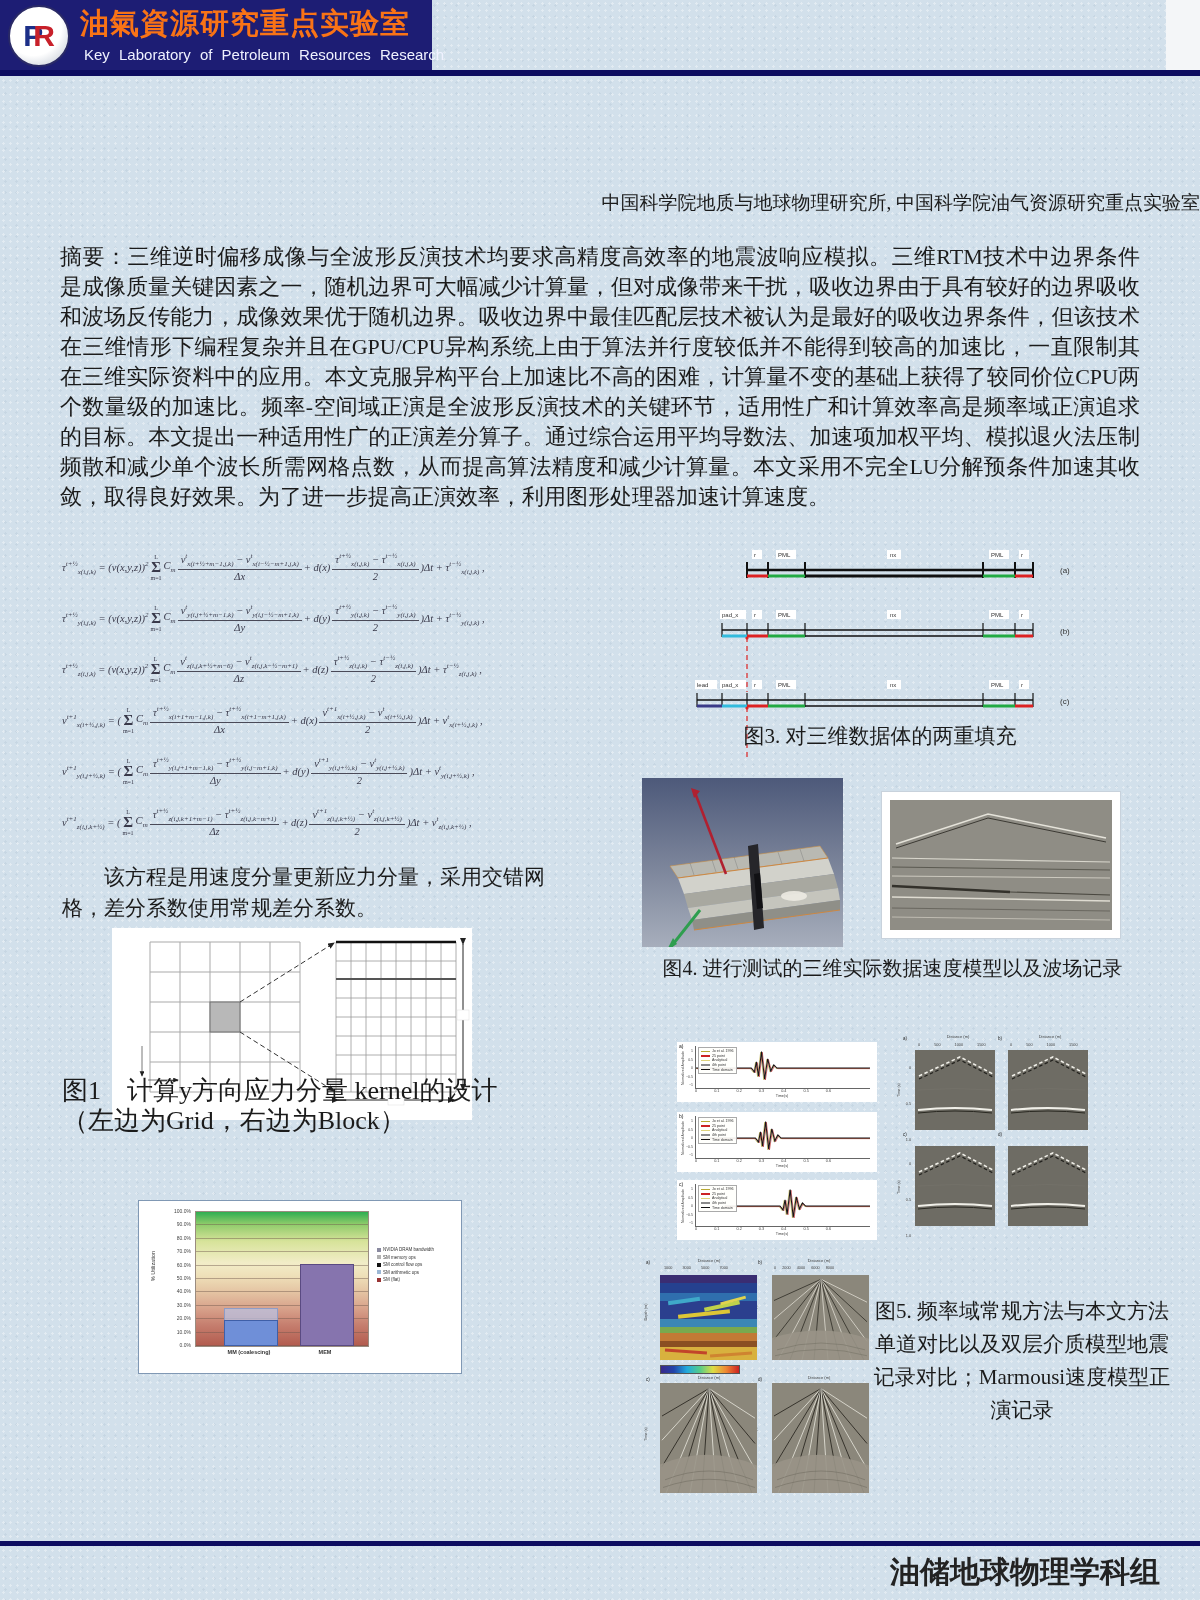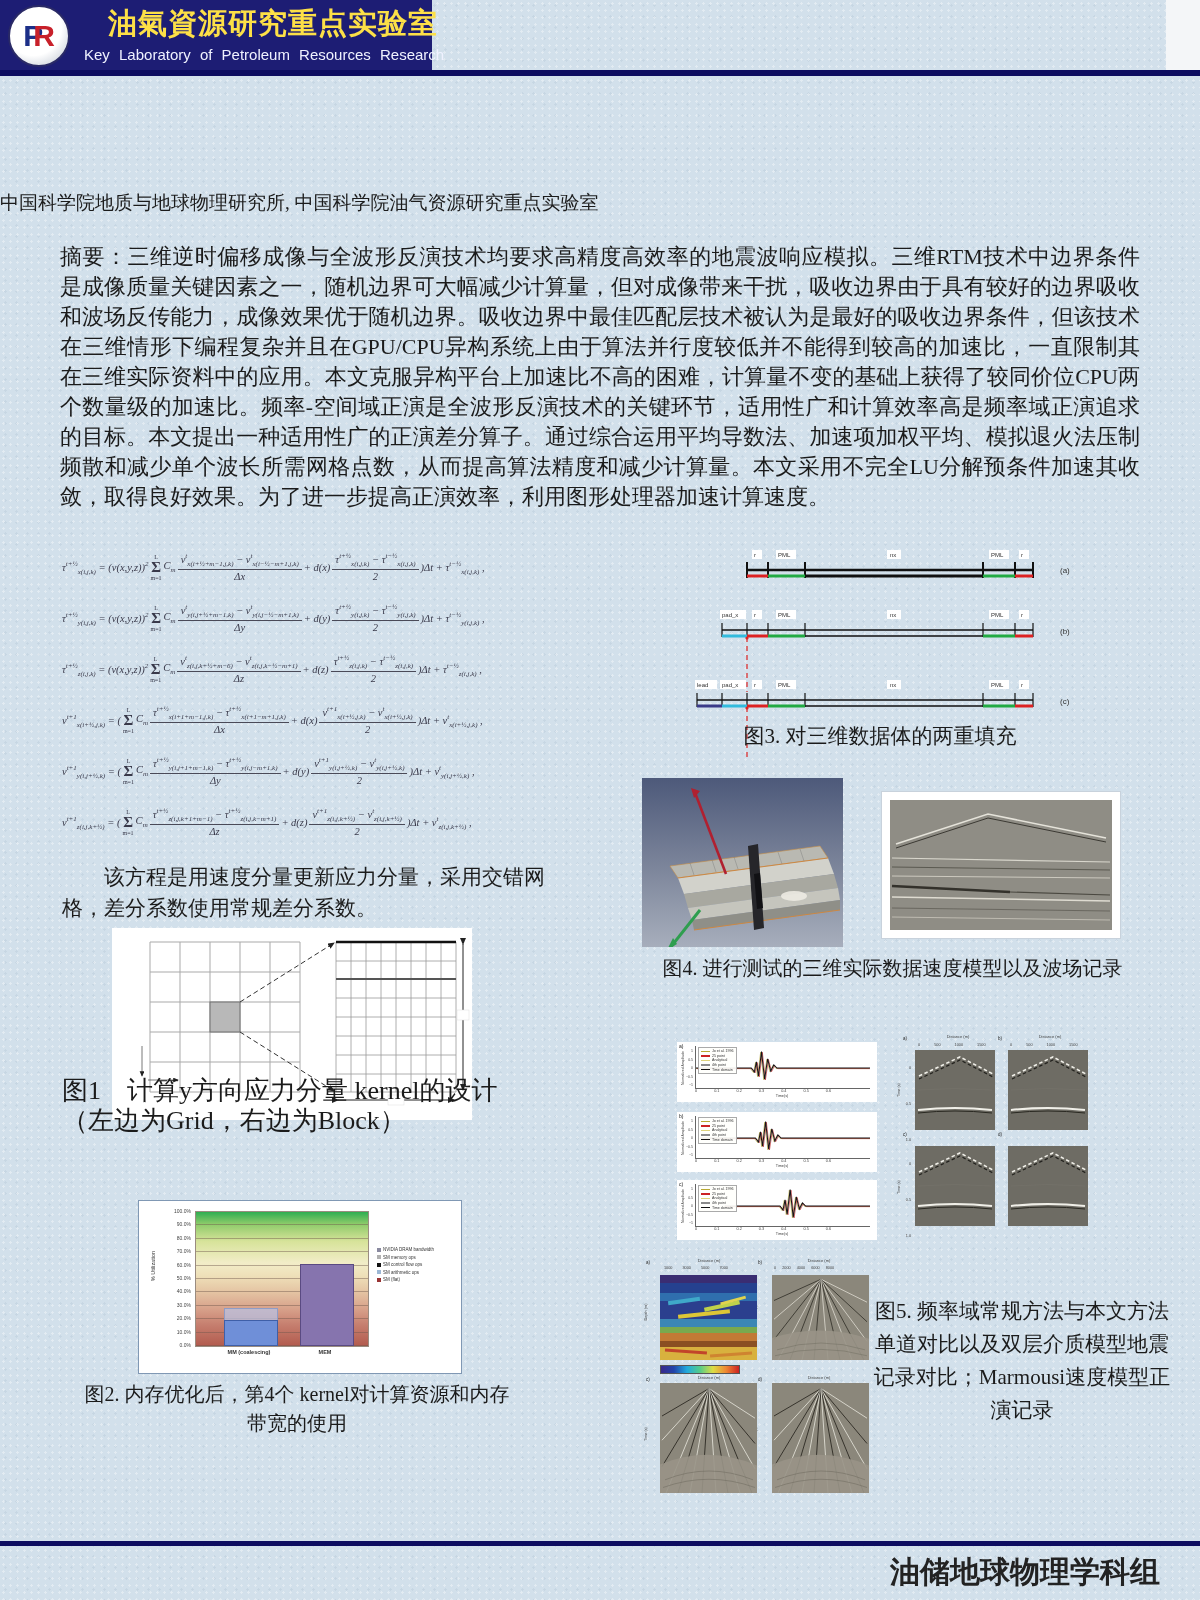--- a/index.html
+++ b/index.html
@@ -8,30 +8,30 @@
     background-image:radial-gradient(rgba(255,255,255,.35) 1px, transparent 1.2px),radial-gradient(rgba(150,170,190,.18) 1px, transparent 1.2px);
     background-size:7px 7px,11px 11px;}
   .abs{position:absolute;}
 
   
   .banner{left:0;top:0;width:432px;height:70px;background:#1d1d74;}
   .banner-strip{left:1166px;top:0;width:34px;height:76px;background:#f4f6f8;}
   .logo{left:8px;top:5px;width:58px;height:58px;border-radius:50%;background:radial-gradient(circle at 40% 35%,#ffffff 55%,#cfd4dc 85%,#9aa2b0);border:2px solid #2a2a66;display:flex;align-items:center;justify-content:center;font-family:"Liberation Sans",sans-serif;font-weight:bold;font-size:30px;}
   .logo .p{color:#1c2f88;letter-spacing:-4px;}
   .logo .r{color:#c8202a;margin-left:-6px;}
-  .lab-cn{left:80px;top:4px;width:350px;color:#fde047;font-size:29px;font-weight:bold;letter-spacing:1px;white-space:nowrap;font-family:"Liberation Serif",serif;margin-left:28px;}
+  .lab-cn{left:80px;top:4px;width:350px;color:#f97316;font-size:29px;font-weight:bold;letter-spacing:1px;white-space:nowrap;font-family:"Liberation Serif",serif;}
   .lab-en{left:84px;top:46px;width:345px;color:#f0f2ff;font-size:15px;font-family:"Liberation Sans",sans-serif;word-spacing:5px;white-space:nowrap;}
   .dept{right:40px;top:16px;font-size:32px;font-family:"Liberation Sans",sans-serif;font-weight:600;color:#2b2b2b;}
   .toprule{left:0;top:70px;width:1200px;height:6px;background:#0c0c60;}
   .botrule{left:0;top:1541px;width:1200px;height:5px;background:#0c0c60;}
   .footer-group{right:40px;top:1552px;font-size:30px;font-family:"Liberation Sans",sans-serif;font-weight:600;color:#222;}
 
   .title{left:0;top:92px;width:1200px;text-align:center;font-size:38px;font-weight:bold;font-family:"Liberation Sans",sans-serif;color:#111;}
   .authors{left:0;top:160px;width:1200px;text-align:center;font-size:19px;}
-  .affil{left:0;top:190px;width:1200px;text-align:left;font-size:19px;}
+  .affil{left:0;top:190px;width:1200px;text-align:right;font-size:19px;}
   .abstract{left:60px;top:242px;width:1080px;font-size:22px;line-height:30px;text-align:justify;}
 
   
   .eqs{left:62px;top:542px;width:545px;}
   .eq{display:flex;align-items:center;gap:2px;height:51px;font-style:italic;font-size:10.5px;color:#39394a;white-space:nowrap;}
   .eq sup,.eq sub{font-size:7px;}
   .eq .sum{display:inline-flex;flex-direction:column;align-items:center;line-height:1;font-style:normal;}
   .eq .sum .lim{font-size:6px;}
   .eq .sum .sig{font-size:15px;font-weight:bold;}
   .eq .frac{display:inline-flex;flex-direction:column;align-items:center;line-height:1.15;text-align:center;}
@@ -307,24 +307,20 @@
         </div>
         <div class="lrow">
           <span class="chip" style="background:#9cb7d4"></span>
           <span>SM arithmetic ops</span>
         </div>
         <div class="lrow">
           <span class="chip" style="background:#993333"></span>
           <span>SM (flat)</span>
         </div>
       </div>
-  </div>
-  <div class="abs cap2">
-    <div>图2. 内存优化后，第4个 kernel对计算资源和内存</div>
-    <div>带宽的使用</div>
   </div>
 
   <svg class="abs fig3-svg" width="480" height="218" viewBox="0 0 480 218">
     <g font-family="Liberation Sans,sans-serif" font-size="6" fill="#333">
 
       <g>
         <line x1="107" y1="28" x2="393" y2="28" stroke="#111" stroke-width="2.4"></line>
         <g stroke="#111" stroke-width="2">
             <line x1="107" y1="20" x2="107" y2="36"></line>
             <line x1="128" y1="20" x2="128" y2="36"></line>

